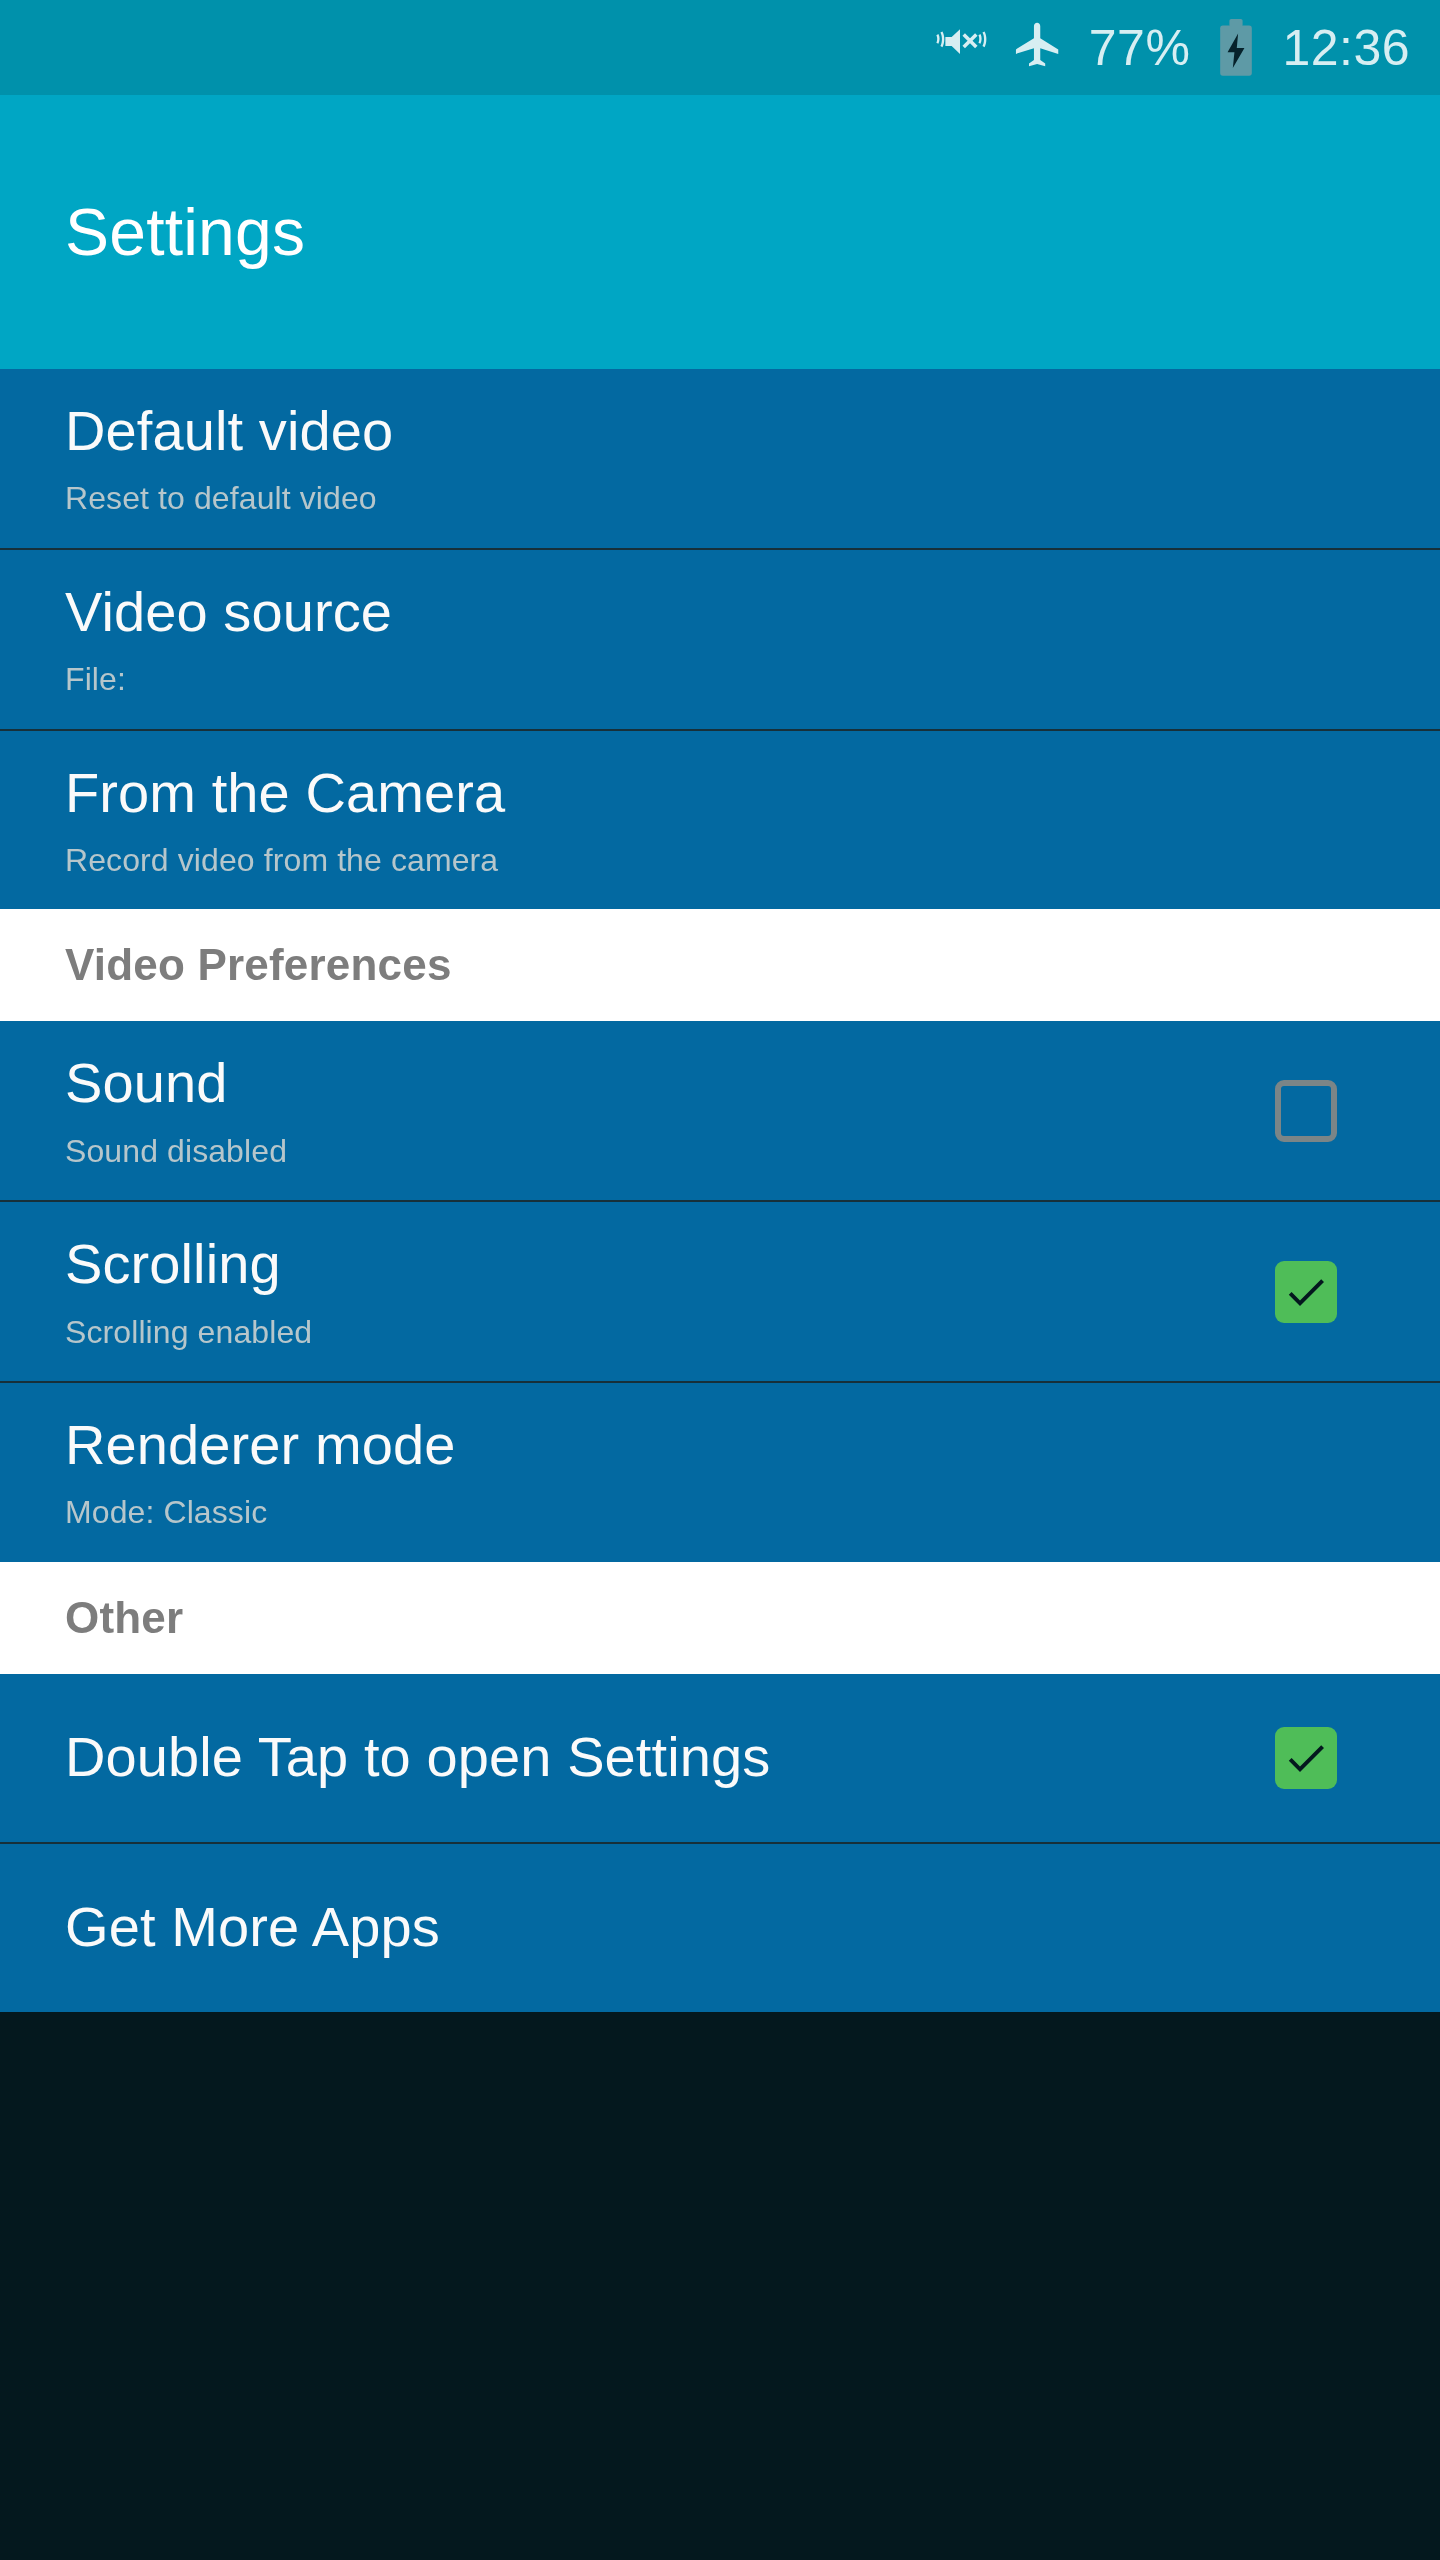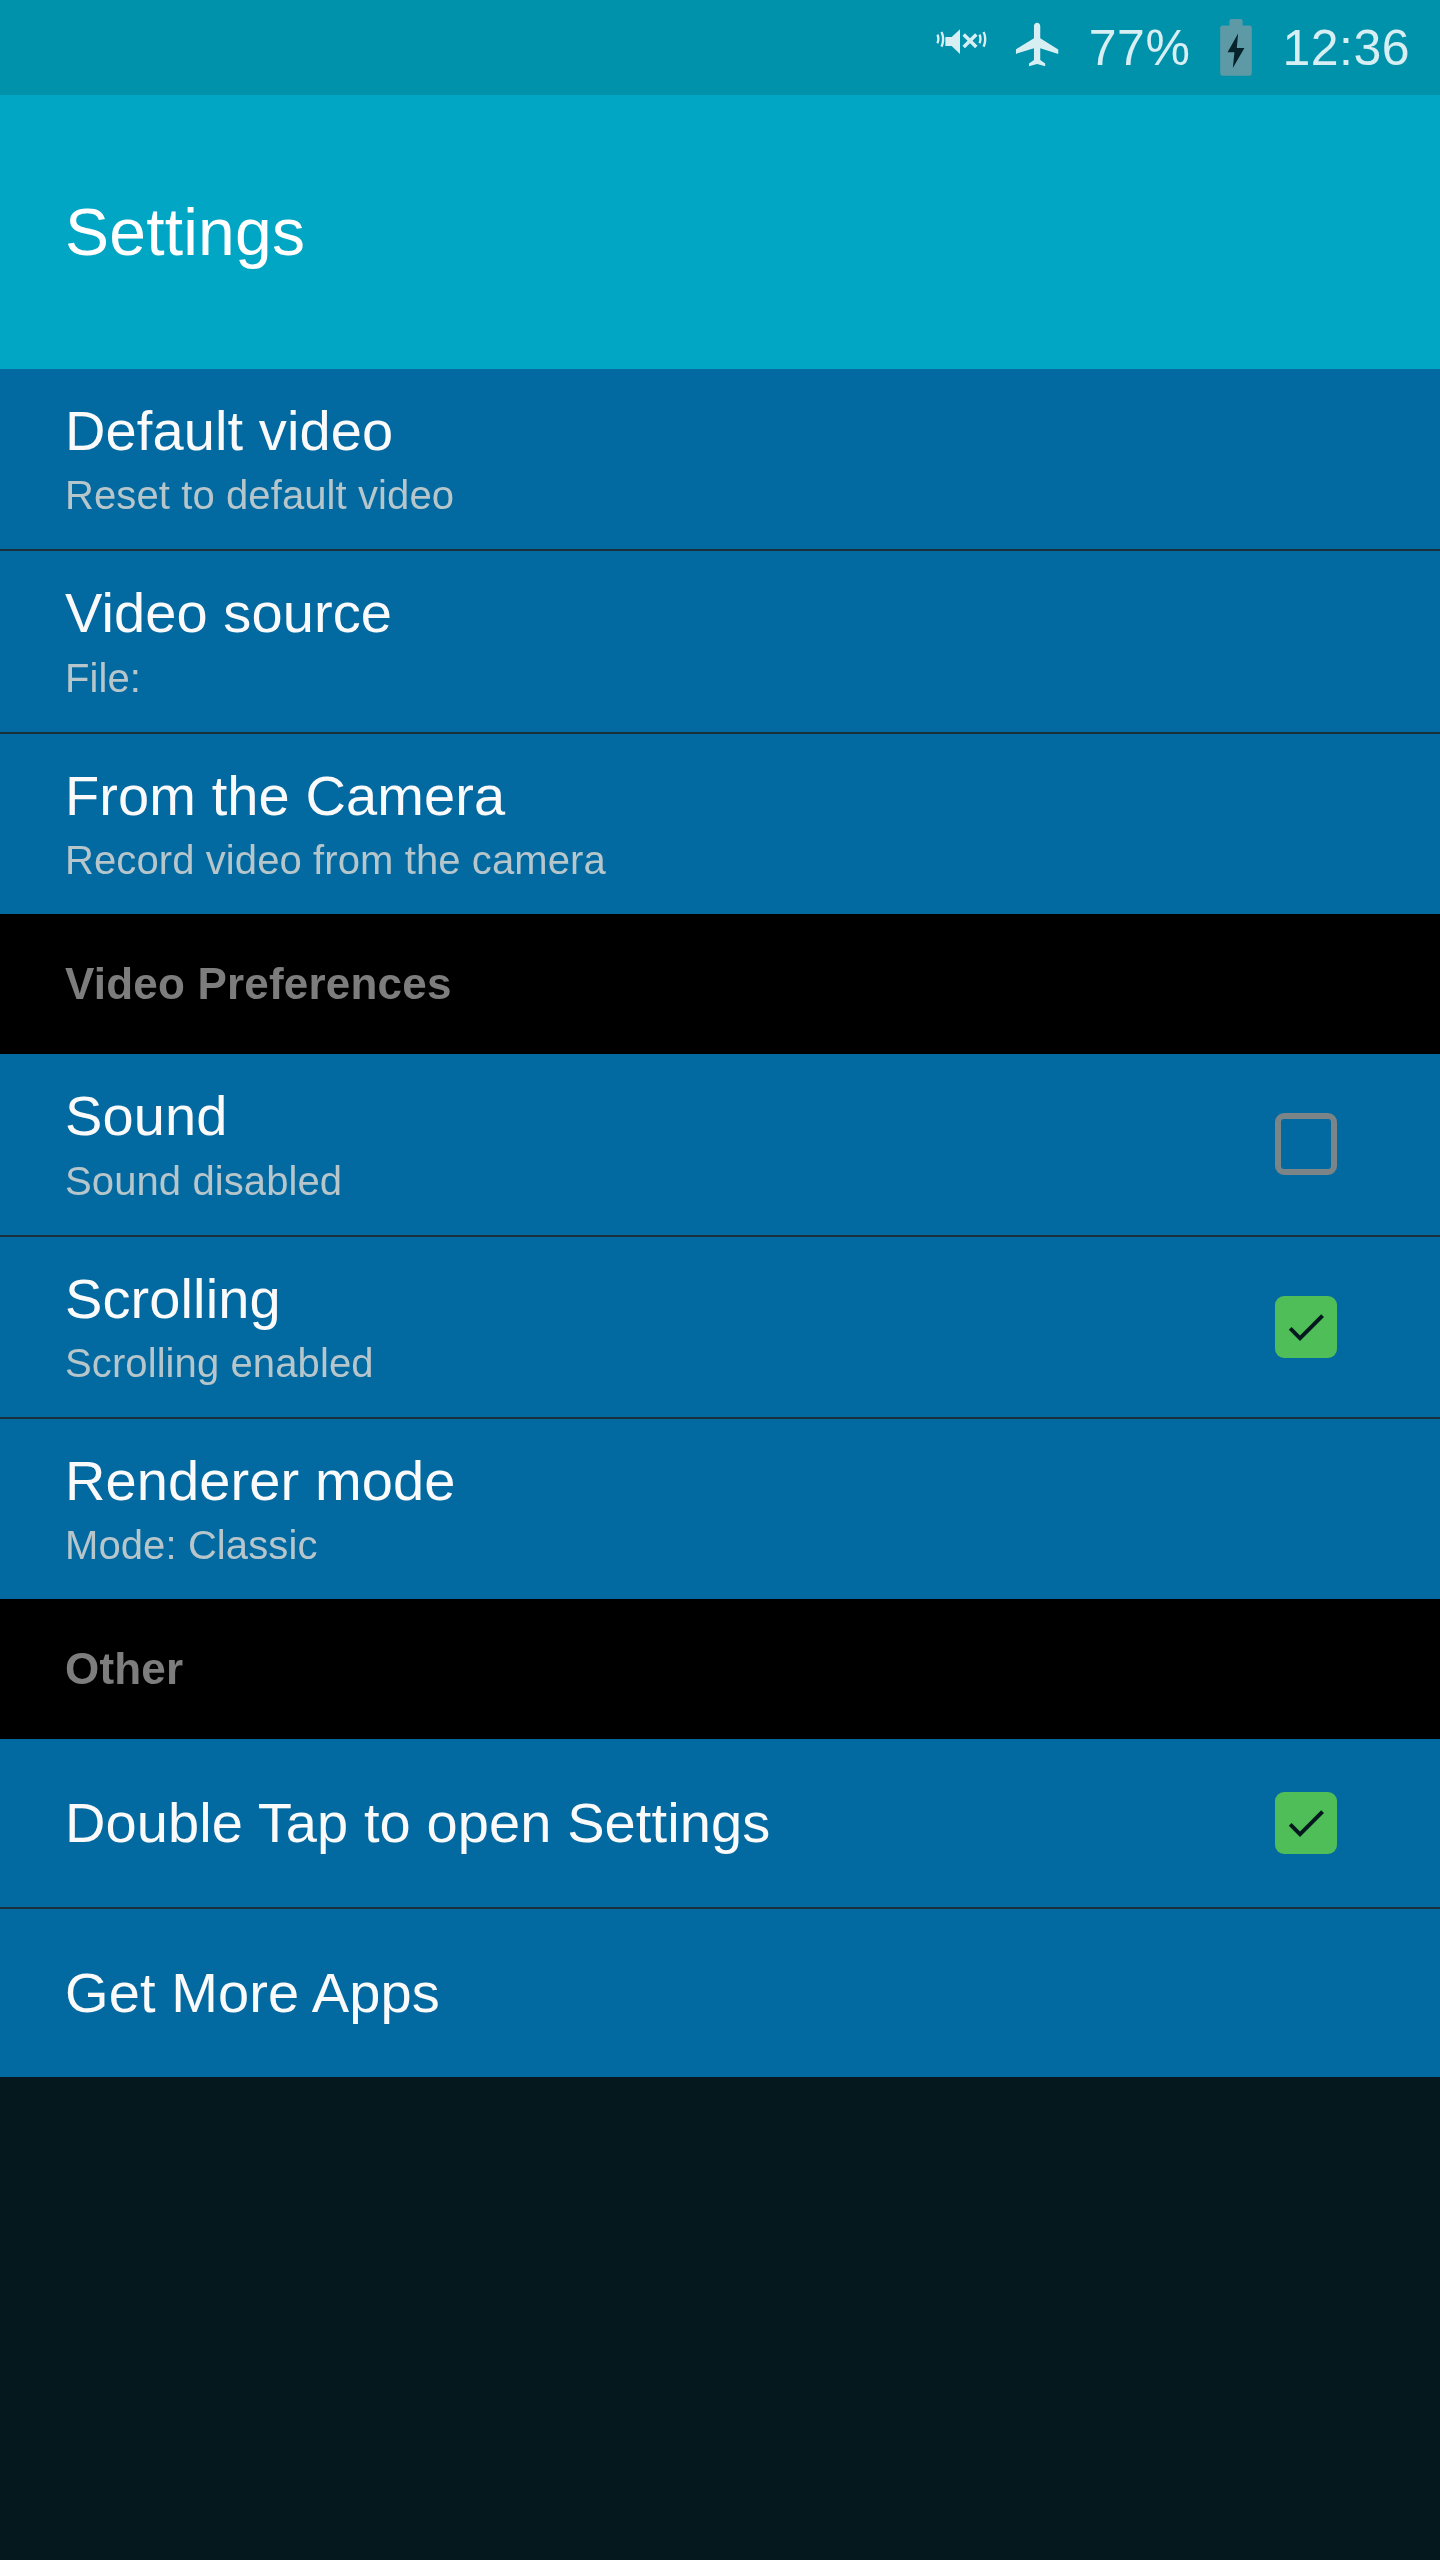--- a/index.html
+++ b/index.html
@@ -43,30 +43,30 @@
     padding:0 65px;
     display:flex; align-items:center; justify-content:space-between;
     min-height:168px;
   }
   .pref-row .texts{ display:flex; flex-direction:column; justify-content:center; }
   .pref-title{
     color:#fafafa; font-size:56px; font-weight:400; line-height:1.15;
     letter-spacing:.1px; white-space:nowrap;
   }
   .pref-summary{
-    color:#b6c6cb; font-size:40px; font-weight:400; line-height:1.2;
-    margin-top:8px; letter-spacing:.1px; white-space:nowrap;
+    color:#b6c6cb; font-size:32px; font-weight:400; line-height:1.2;
+    margin-top:16px; letter-spacing:.1px; white-space:nowrap;
   }
   .pref-row.has-summary{ min-height:170px; padding-top:30px; padding-bottom:30px; }
   .divider{ height:2px; background:#17303a; width:100%; }
 
   
   .section-header{
-    background:#000000;
-    height:140px;
+    background:#ffffff;
+    height:112px;
     display:flex; align-items:center;
     padding-left:65px;
   }
   .section-header-title{
     color:#7d7d7d; font-size:44px; font-weight:700; letter-spacing:.2px;
   }
 
   
   .checkbox{
     width:62px; height:62px; flex:0 0 62px;

